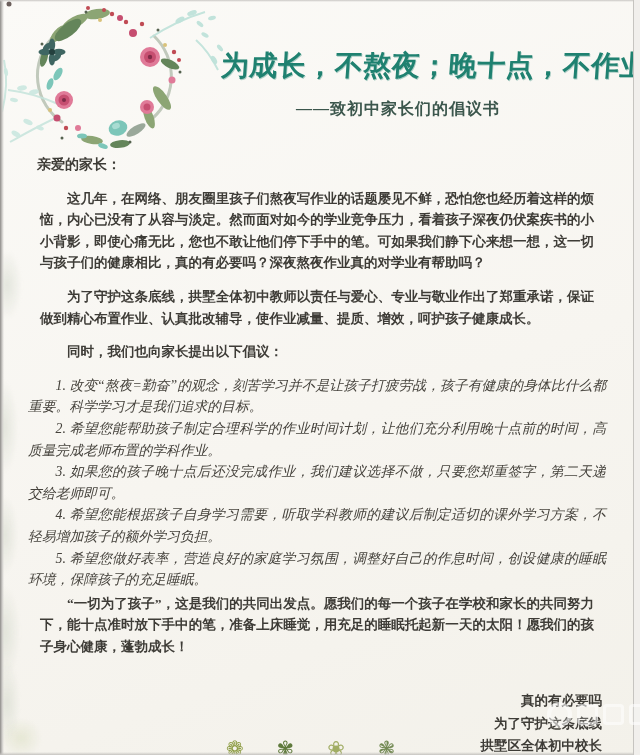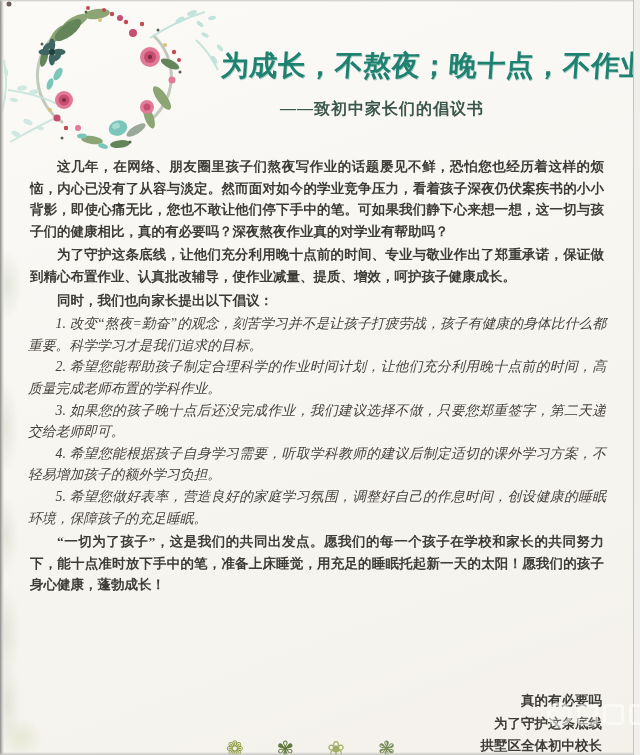--- a/index.html
+++ b/index.html
@@ -18,29 +18,29 @@
   .edge-right-band{position:absolute;right:0;top:0;width:6px;height:100%;
     background:#f1efec;border-left:1px solid #c6c4c0;}
   .smudge{position:absolute;border-radius:50%;filter:blur(1.5px);
     background:radial-gradient(closest-side,rgba(188,198,180,.35),rgba(188,198,180,0));}
 
   
   .title{position:absolute;left:221px;top:47px;white-space:nowrap;
     font-size:28px;font-weight:700;color:var(--title_green);
     transform:skewX(-4deg);letter-spacing:.5px;
     text-shadow:.6px .6px 0 rgba(31,129,112,.35);}
-  .subtitle{position:absolute;left:280px;top:99px;white-space:nowrap;
+  .subtitle{position:absolute;left:296px;top:99px;white-space:nowrap;
     font-size:16px;font-weight:700;letter-spacing:1px;color:var(--subtitle_green);}
 
   
   .body{position:absolute;left:28px;top:154px;width:578px;
     color:var(--body_text);font-size:13.5px;line-height:21.6px;
     text-align:justify;font-weight:600;}
   .salutation{padding-left:9px;font-weight:700;font-size:14px;}
-  .para{margin:2px;text-indent:2em;}
+  .para{margin:12px;text-indent:2em;}
   .item{margin:0;text-indent:2em;font-style:italic;font-weight:500;
     color:var(--item_text);font-size:13.8px;}
   .closing{margin-top:2px;}
 
   .signatures{position:absolute;right:38px;top:690px;text-align:right;
     font-size:13.5px;line-height:22.6px;font-weight:600;color:var(--body_text);}
 
   
   .bottom-flowers{position:absolute;left:226px;top:737px;display:flex;gap:33px;
     font-size:21px;line-height:24px;}
@@ -189,22 +189,23 @@
       <circle cx="100" cy="20" r="2"></circle>
         <circle cx="165" cy="45" r="2"></circle>
         <circle cx="50" cy="110" r="2"></circle>
     </g>
   </svg>
 
   <div class="title">为成长，不熬夜；晚十点，不作业</div>
   <div class="subtitle">——致初中家长们的倡议书</div>
 
   <div class="body">
+    <div class="salutation">亲爱的家长：</div>
     <p class="para">这几年，在网络、朋友圈里孩子们熬夜写作业的话题屡见不鲜，恐怕您也经历着这样的烦恼，内心已没有了从容与淡定。然而面对如今的学业竞争压力，看着孩子深夜仍伏案疾书的小小背影，即使心痛无比，您也不敢让他们停下手中的笔。可如果我们静下心来想一想，这一切与孩子们的健康相比，真的有必要吗？深夜熬夜作业真的对学业有帮助吗？</p>
-    <p class="para">为了守护这条底线，让他们充分利用晚十点前的时间、专业与敬业作出了郑重承诺，保证做到精心布置作业、认真批改辅导，使作业减量、提质、增效，呵护孩子健康成长。</p>
+    <p class="para">为了守护这条底线，拱墅全体初中教师以责任与爱心、专业与敬业作出了郑重承诺，保证做到精心布置作业、认真批改辅导，使作业减量、提质、增效，呵护孩子健康成长。</p>
     <p class="para">同时，我们也向家长提出以下倡议：</p>
     <p class="item">1. 改变“熬夜=勤奋”的观念，刻苦学习并不是让孩子打疲劳战，孩子有健康的身体比什么都重要。科学学习才是我们追求的目标。</p>
     <p class="item">2. 希望您能帮助孩子制定合理科学的作业时间计划，让他们充分利用晚十点前的时间，高质量完成老师布置的学科作业。</p>
     <p class="item">3. 如果您的孩子晚十点后还没完成作业，我们建议选择不做，只要您郑重签字，第二天递交给老师即可。</p>
     <p class="item">4. 希望您能根据孩子自身学习需要，听取学科教师的建议后制定适切的课外学习方案，不轻易增加孩子的额外学习负担。</p>
     <p class="item">5. 希望您做好表率，营造良好的家庭学习氛围，调整好自己的作息时间，创设健康的睡眠环境，保障孩子的充足睡眠。</p>
     <p class="para closing">“一切为了孩子”，这是我们的共同出发点。愿我们的每一个孩子在学校和家长的共同努力下，能十点准时放下手中的笔，准备上床睡觉，用充足的睡眠托起新一天的太阳！愿我们的孩子身心健康，蓬勃成长！</p>
   </div>
 
   <div class="signatures">

